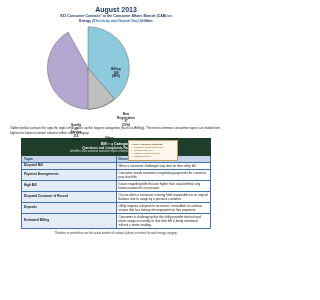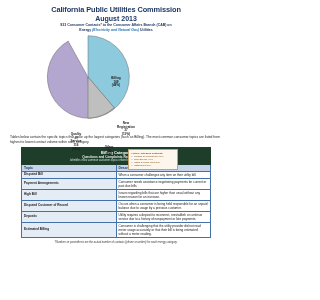--- a/index.html
+++ b/index.html
@@ -202,21 +202,20 @@
     text-align: center;
     line-height: 3.4px;
   }
 </style>
 </head>
 <body>
 
 <div class="page">
 
   <div class="header">
-    <div class="title">California Public Utilities Commission</div>
     <div class="subtitle-date">August 2013</div>
     <div class="subline">933 Consumer Contacts* to the Consumer Affairs Branch (CAB) on</div>
     <div class="subline">
       <span>Energy </span><span class="accent">(Electricity and Natural Gas)</span><span> Utilities</span>
     </div>
   </div>
 
   <div class="chart-area">
 
     <div class="pie-wrap">

